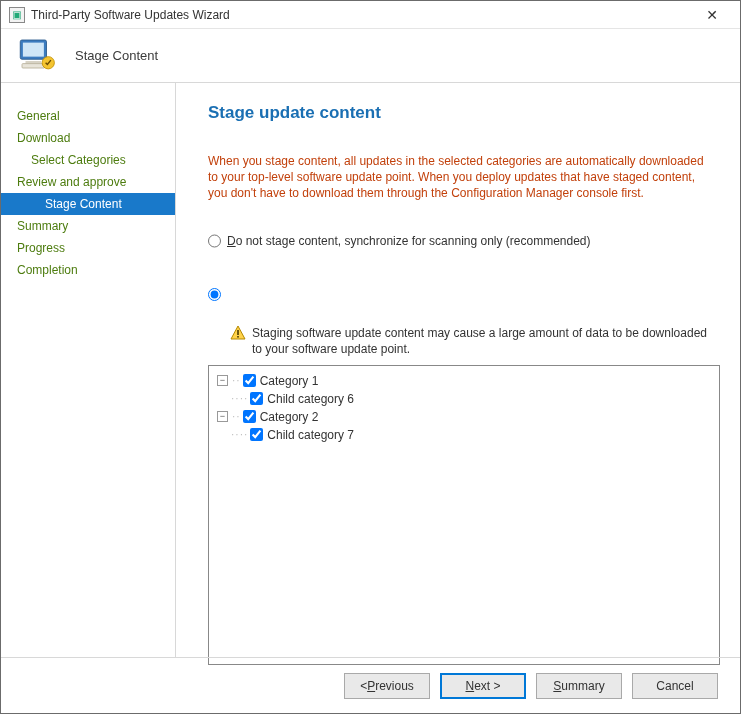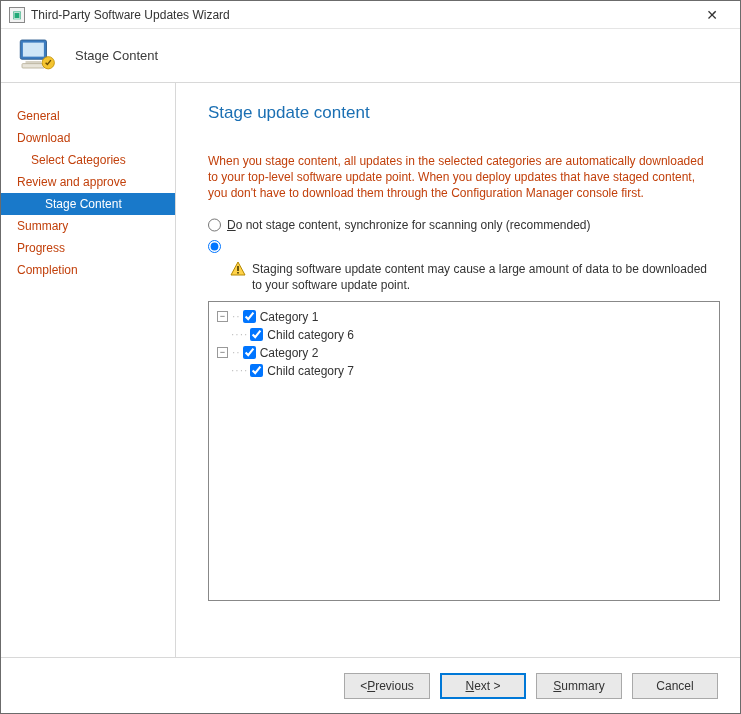--- a/index.html
+++ b/index.html
@@ -58,52 +58,52 @@
     display: flex;
     min-height: 0;
   }
   .sidebar {
     width: 175px;
     border-right: 1px solid #d8d8d8;
     padding-top: 22px;
   }
   .side-item {
     padding: 2px 0 2px 16px;
-    color: #c2410c;
+    color: #4d7c0f;
     cursor: default;
     line-height: 18px;
   }
   .side-item.indent1 { padding-left: 30px; }
   .side-item.indent2 { padding-left: 44px; }
   .side-item.selected {
     background: #1979ca;
     color: #fff;
   }
   .content {
     flex: 1;
     padding: 20px 20px 10px 32px;
     display: flex;
     flex-direction: column;
     min-height: 0;
   }
   .content h1 {
     margin: 0 0 30px 0;
     font-size: 17px;
-    font-weight: 400;
+    font-weight: 700;
     color: #1a6fb3;
   }
   .desc {
     color: #c2410c;
     line-height: 1.35;
     margin-bottom: 12px;
     max-width: 500px;
   }
   .radio-row {
     display:flex; 
-    margin: 4px 0;
+    margin: 20px 0;
   }
   .radio-row input[type=radio] { margin: 0 6px 0 0; }
   .radio-row label.dotted {
     outline: 1px dotted #777;
     outline-offset: 0px;
     padding: 0 2px;
   }
   .warn-row {
     display:flex; align-items:flex-start;
     margin: 4px 0 8px 22px;

